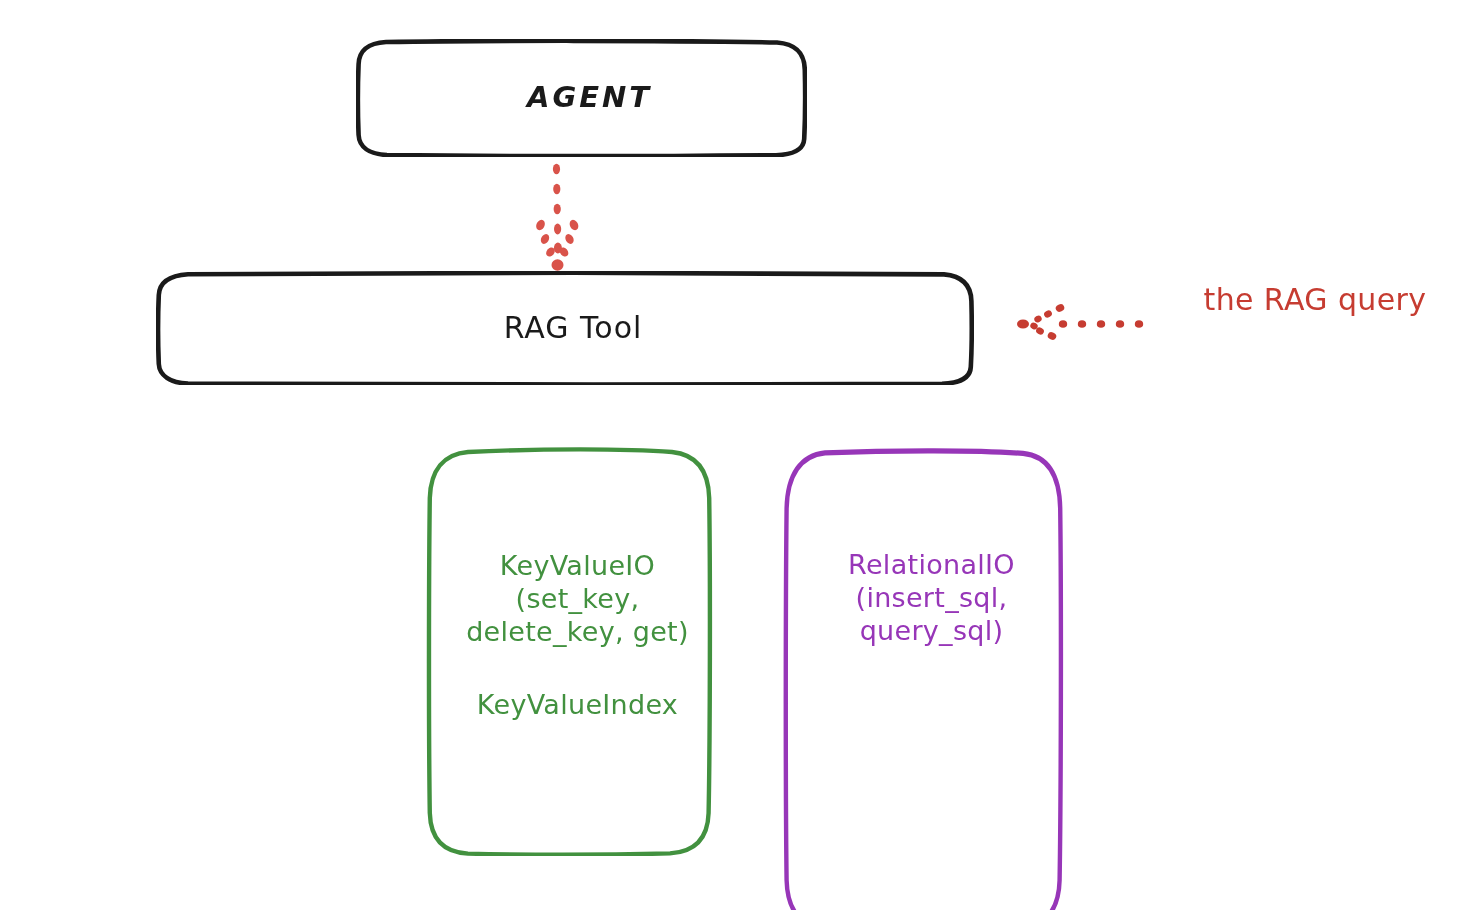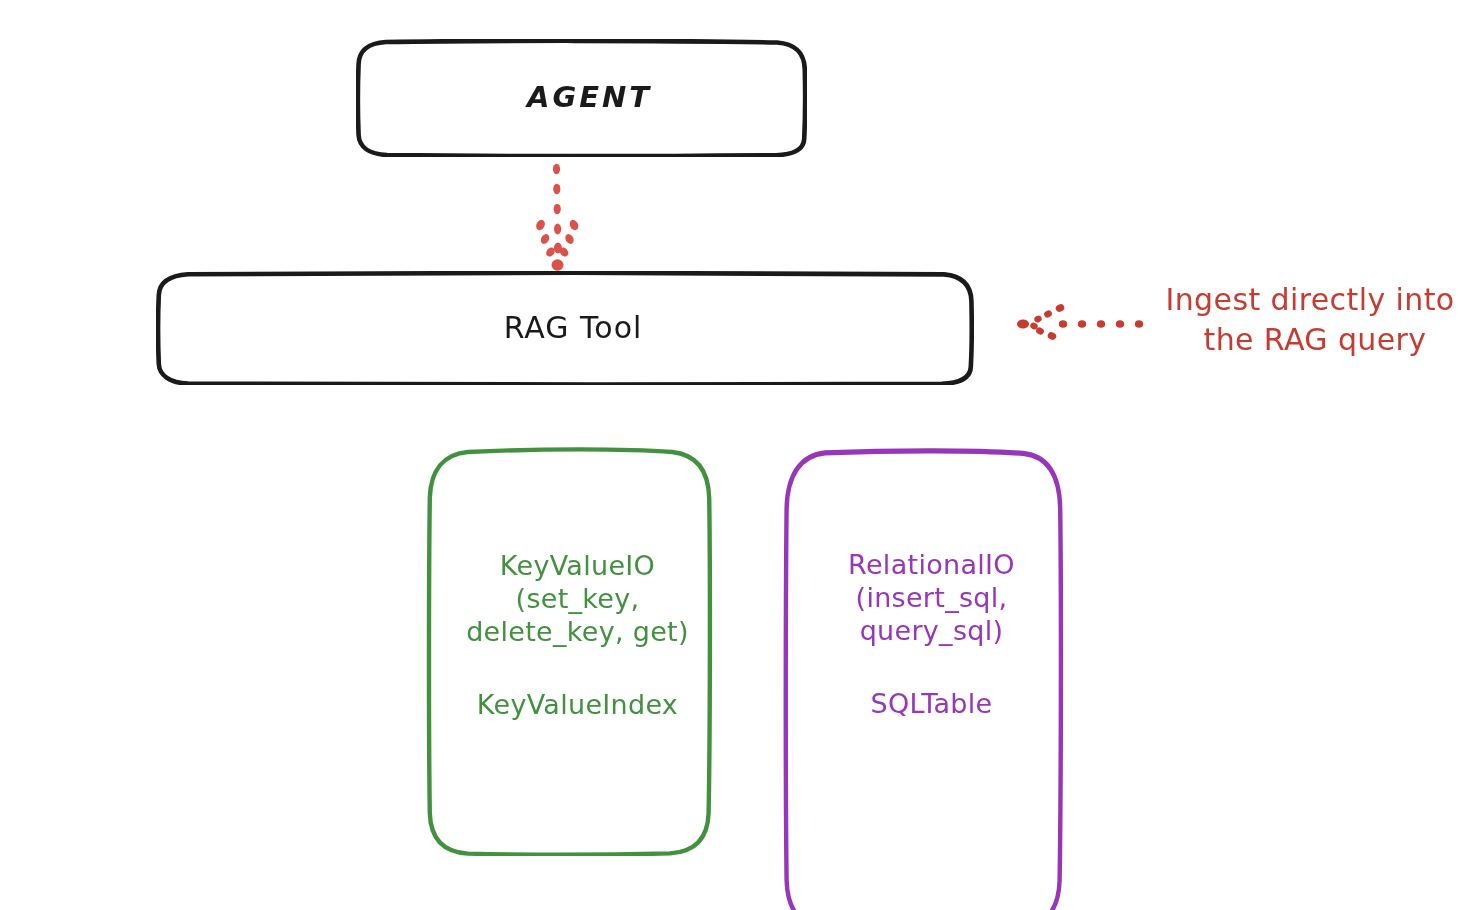--- a/index.html
+++ b/index.html
@@ -224,21 +224,20 @@
       <ellipse cx="32" cy="18" rx="4.0" ry="3.4" transform="rotate(-25 32 18)"></ellipse>
       <ellipse cx="22" cy="23" rx="3.8" ry="3.2" transform="rotate(-25 22 23)"></ellipse>
       <ellipse cx="36" cy="40" rx="4.4" ry="3.6" transform="rotate(25 36 40)"></ellipse>
       <ellipse cx="24" cy="35" rx="4.0" ry="3.4" transform="rotate(25 24 35)"></ellipse>
       <ellipse cx="18" cy="30" rx="3.8" ry="3.2" transform="rotate(25 18 30)"></ellipse>
       <ellipse cx="7" cy="28" rx="6.0" ry="4.6"></ellipse>
     </g>
   </svg>
 
   <div id="ingest-annotation">
-    <span class="line line-1">Ingest directly into</span>
     <span class="line line-2">the RAG query</span>
   </div>
 
 
   <div class="node api-node" id="keyvalueio-node">
     <svg class="sketch-outline" viewBox="0 0 287 409" preserveAspectRatio="none">
       <path d="M 42 5 C 115 1.5, 200 1.5, 246 5 C 270 7.5, 282.5 23, 283.2 51
                C 284.4 128, 284 295, 282.6 366 C 281.8 392, 268 405, 244 406.4
                C 178 408, 100 408, 42 406.6 C 18 405.4, 4.6 392, 3.8 366
                C 2.6 290, 2.8 123, 3.8 51 C 4.6 23, 18 7, 42 5 Z" fill="none" stroke="#42913f" stroke-width="4.4" stroke-linecap="round" stroke-linejoin="round"></path>
@@ -255,17 +254,16 @@
     <svg class="sketch-outline" viewBox="0 0 281 400" preserveAspectRatio="none">
       <path d="M 42 4 C 112 1.8, 196 1.8, 240 4.5 C 264 6.5, 276.5 22, 277.2 50
                C 278.4 125, 278 288, 276.6 358 C 275.8 383, 262 396, 238 397.4
                C 174 399, 98 399, 42 397.6 C 18 396.4, 4.4 383, 3.6 358
                C 2.4 283, 2.6 120, 3.6 50 C 4.4 22, 18 6, 42 4 Z" fill="none" stroke="#9736b8" stroke-width="4.4" stroke-linecap="round" stroke-linejoin="round"></path>
     </svg>
     <div class="node-body">
       <div class="api-title">RelationalIO
 (insert_sql,
 query_sql)</div>
-      <div class="api-sub">SQLTable</div>
     </div>
   </div>
 
 </div>
 
 </body></html>

